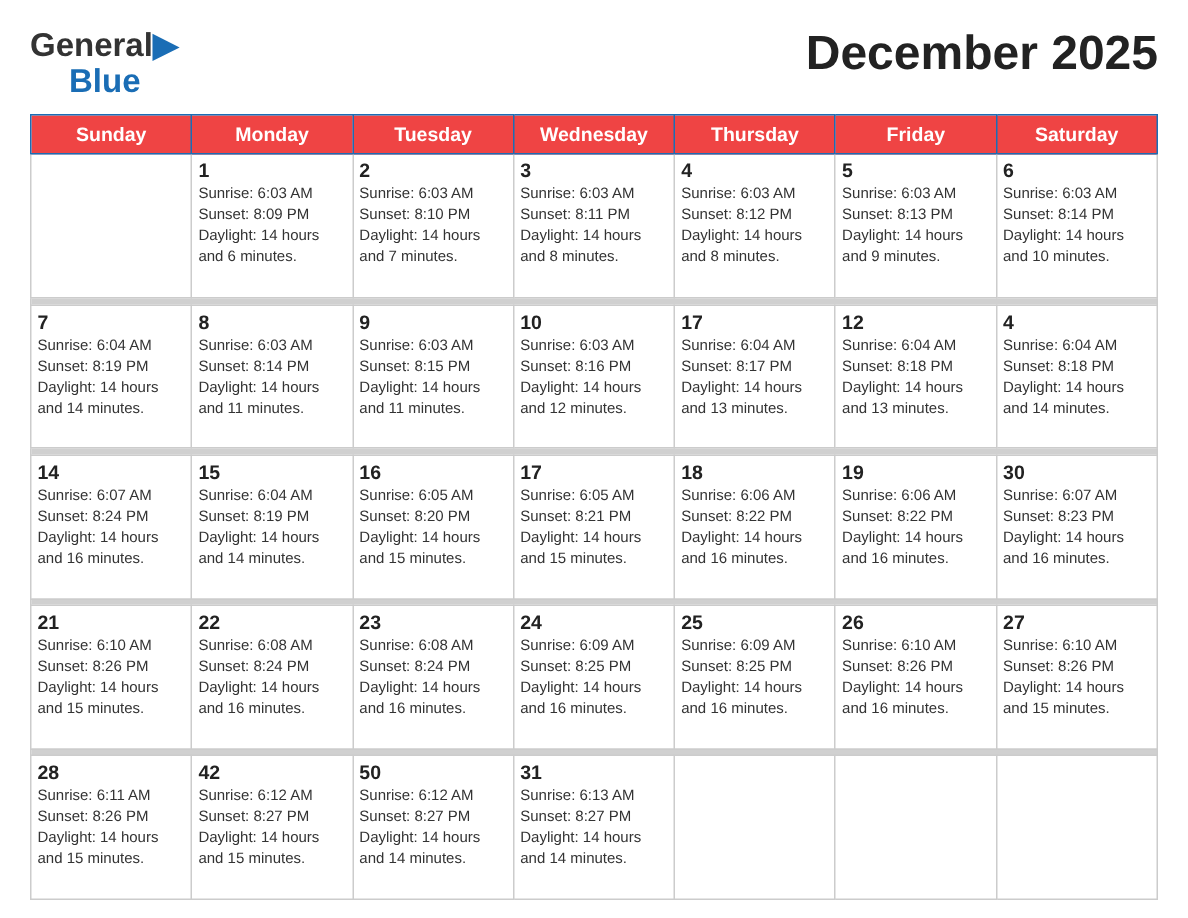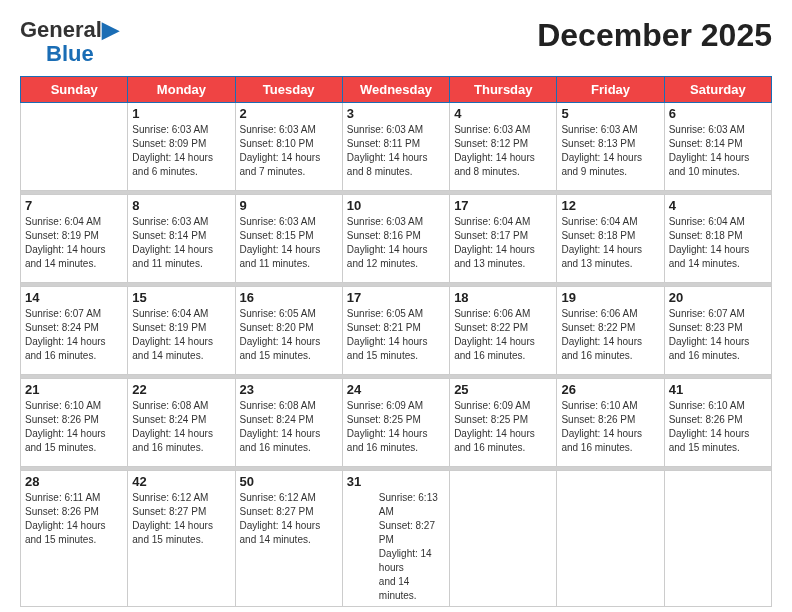--- a/index.html
+++ b/index.html
@@ -255,21 +255,21 @@
 and 16 minutes.</div>
           </td>
           <td>
             <div class="day-number">19</div>
             <div class="day-info" style="white-space: pre-line;">Sunrise: 6:06 AM
 Sunset: 8:22 PM
 Daylight: 14 hours
 and 16 minutes.</div>
           </td>
           <td>
-            <div class="day-number">20</div>
+            <div class="day-number">30</div>
             <div class="day-info" style="white-space: pre-line;">Sunrise: 6:07 AM
 Sunset: 8:23 PM
 Daylight: 14 hours
 and 16 minutes.</div>
           </td>
         </tr>
         <tr>
           <td colspan="7" style="background-color: rgb(208, 208, 208); height: 4px; padding: 0px; border: 1px solid rgb(204, 204, 204);"></td>
         </tr>
         <tr>
@@ -309,21 +309,21 @@
 and 16 minutes.</div>
           </td>
           <td>
             <div class="day-number">26</div>
             <div class="day-info" style="white-space: pre-line;">Sunrise: 6:10 AM
 Sunset: 8:26 PM
 Daylight: 14 hours
 and 16 minutes.</div>
           </td>
           <td>
-            <div class="day-number">41</div>
+            <div class="day-number">27</div>
             <div class="day-info" style="white-space: pre-line;">Sunrise: 6:10 AM
 Sunset: 8:26 PM
 Daylight: 14 hours
 and 15 minutes.</div>
           </td>
         </tr>
         <tr>
           <td colspan="7" style="background-color: rgb(208, 208, 208); height: 4px; padding: 0px; border: 1px solid rgb(204, 204, 204);"></td>
         </tr>
         <tr>
@@ -343,21 +343,21 @@
           </td>
           <td>
             <div class="day-number">50</div>
             <div class="day-info" style="white-space: pre-line;">Sunrise: 6:12 AM
 Sunset: 8:27 PM
 Daylight: 14 hours
 and 14 minutes.</div>
           </td>
           <td>
             <div class="day-number">31</div>
-            <div class="day-info" style="white-space: pre-line; margin-left: 32px;">Sunrise: 6:13 AM
+            <div class="day-info" style="white-space: pre-line;">Sunrise: 6:13 AM
 Sunset: 8:27 PM
 Daylight: 14 hours
 and 14 minutes.</div>
           </td>
           <td></td>
           <td></td>
           <td></td>
         </tr>
       </tbody>
   </table>

